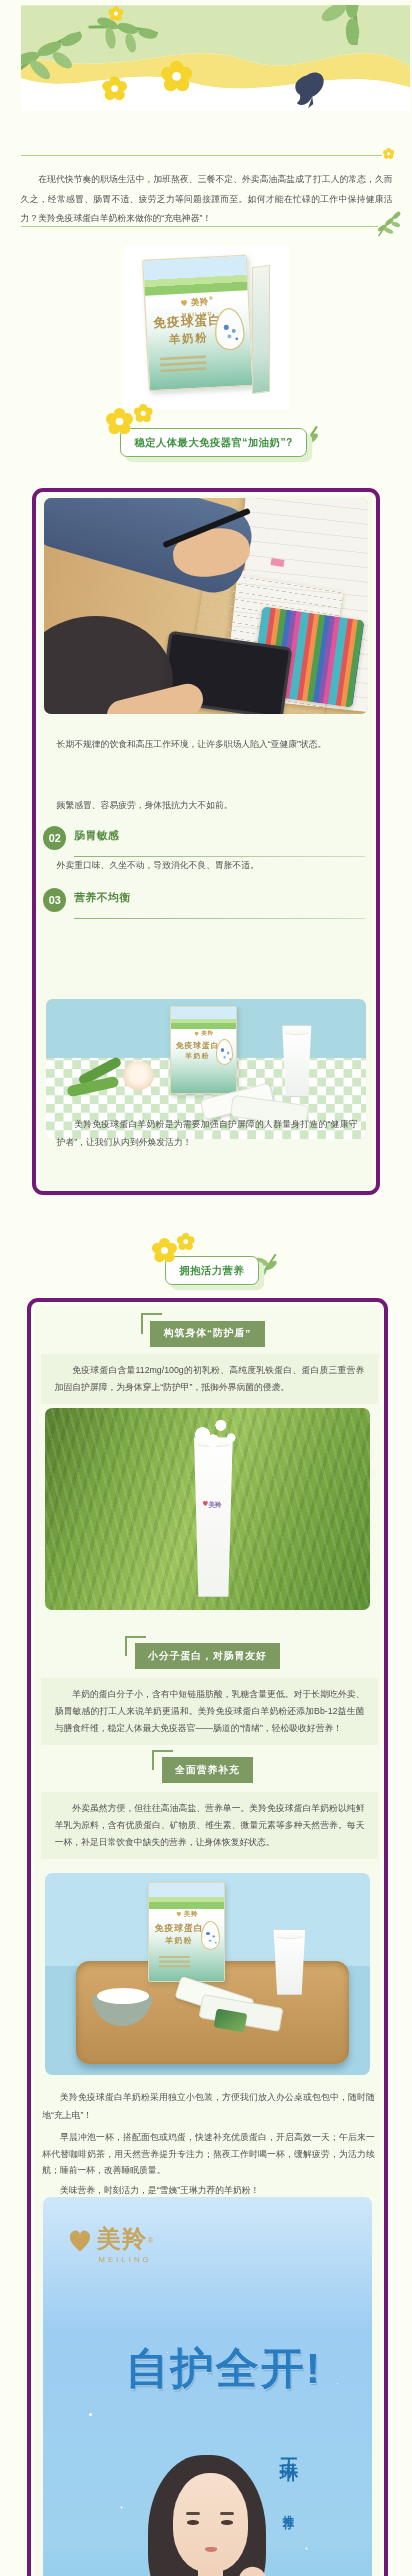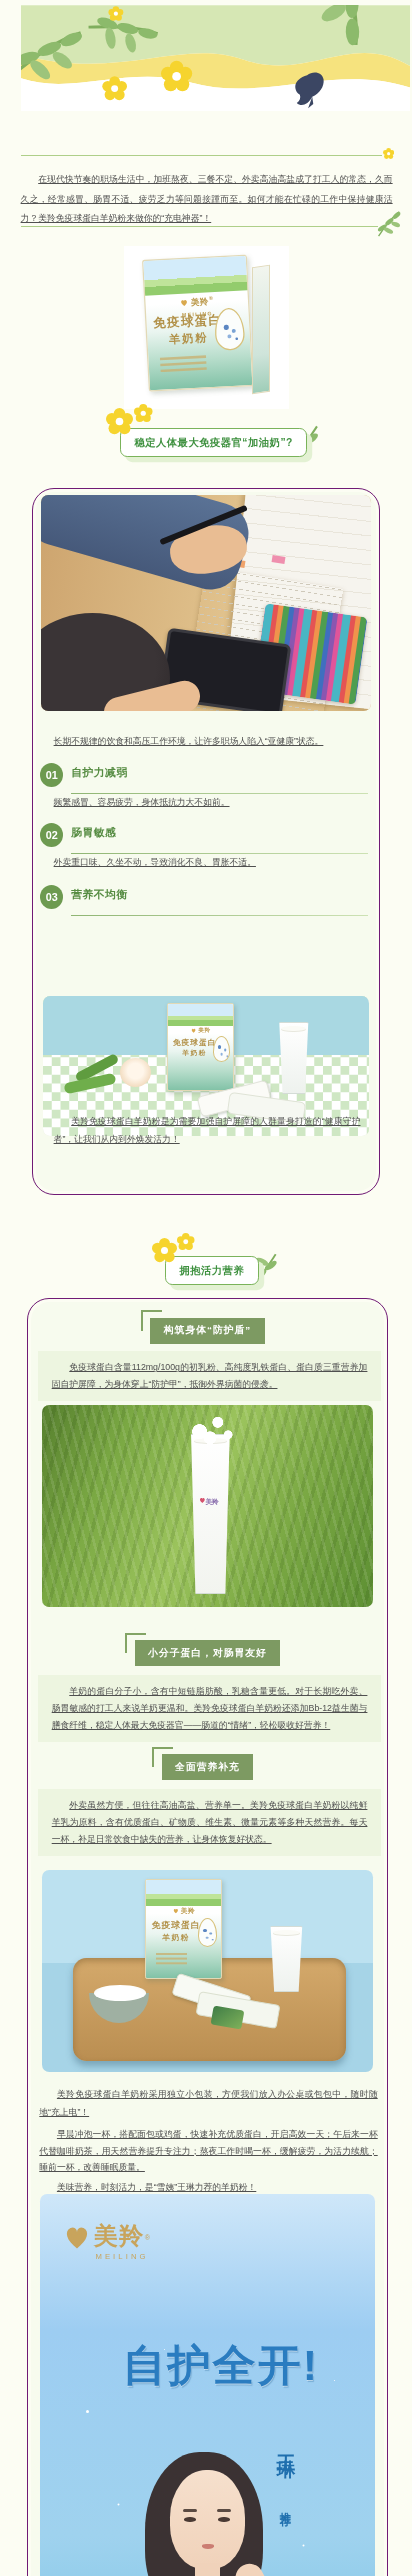--- a/index.html
+++ b/index.html
@@ -1,34 +1,34 @@
 <!DOCTYPE html>
 <html style="font-size:8.2px"><head>
 <meta charset="utf-8">
 <style>
   * { margin:0; padding:0; box-sizing:border-box; }
   html,body { background:#fff; }
   body { font-family:"Liberation Sans","DejaVu Sans",sans-serif; }
   #page { position:relative; width:412px; height:3256px; margin:0 auto; background:#fcfdf3; overflow:hidden; }
 
   
-  .para { color:#4f4f4f; font-size:8.8px; line-height:18.5px; text-align:justify;text-decoration:underline; }
+  .para { color:#4f4f4f; font-size:8.8px; line-height:18.5px; text-align:justify; }
   .indent { text-indent:2em; }
 
   
   .divider { position:absolute; height:0.5px; background:#aecf88; }
 
   
   .sec-head { position:absolute; }
   .sec-box { position:relative; display:inline-block; background:#fff; border:1px solid #7ab35a; border-radius:7.2px; padding:6.7px 13.4px; color:#3f9140; font-weight:bold; font-size:10.3px; letter-spacing:0.5px; box-shadow:5.2px 5.2px 0 0 #e3f1d3; white-space:nowrap; z-index:2; }
   .sec-fl1 { position:absolute; z-index:3; }
   .sec-leaf { position:absolute; z-index:1; }
 
   
-  .gcard { position:absolute; background:#f7fbee; border:1px solid #701a75; border-radius:22px; box-shadow:0 0 0 3.1px #fcfdf3 inset; }
+  .gcard { position:absolute; background:#f7fbee; border:4px solid #701a75; border-radius:11px; box-shadow:0 0 0 3.1px #fcfdf3 inset; }
   .photo { position:absolute; border-radius:7.2px; overflow:hidden; background:#dfe8d2; }
 
   
   .item-head { position:absolute; left:7.2px; right:11.3px; height:24px; }
   .num-circle { position:absolute; left:0; top:0; width:23px; height:24px; background:#6d9a50; border-radius:50%; color:#fff; font-weight:bold; font-size:10.8px; text-align:center; line-height:24px; }
   .item-title { position:absolute; left:31px; top:3.1px; color:#568c42; font-weight:bold; font-size:10.8px; letter-spacing:0.5px; }
   .item-line { position:absolute; left:31px; right:0; top:30px; height:1px; background:linear-gradient(90deg,#8fb573,#cde2b4); }
   .item-desc { position:absolute; left:20.6px; right:15.5px; }
 
   
@@ -177,25 +177,20 @@
       <div style="position:absolute;left:-15.5px;top:-15.5px;width:222px;height:88px;background:linear-gradient(180deg,#5a7295,#46597a);border-radius:31px;transform:rotate(16deg)"></div>
       <div style="position:absolute;left:129px;top:31px;width:77px;height:47px;background:#e9bd93;border-radius:46%;transform:rotate(-8deg)"></div>
       <div style="position:absolute;left:116px;top:27px;width:93px;height:5.7px;background:#17171a;border-radius:2.6px;transform:rotate(-22deg)"></div>
 
       <div style="position:absolute;left:-26px;bottom:-31px;width:155px;height:129px;background:radial-gradient(ellipse at 40% 40%,#3a3436 0 60%,#262123 100%);border-radius:50%"></div>
       <div style="position:absolute;left:62px;bottom:-9.3px;width:98px;height:31px;background:#e9bd93;border-radius:15.5px;transform:rotate(-14deg)"></div>
     </div>
 
     <div class="para" style="position:absolute;left:20.6px;right:15.5px;top:243px">长期不规律的饮食和高压工作环境，让许多职场人陷入“亚健康”状态。</div>
 
-    <div class="item-head" style="top:274px">
-      <span class="num-circle">01</span>
-      <span class="item-title">自护力减弱</span>
-      <span class="item-line"></span>
-    </div>
     <div class="para item-desc" style="top:304px">频繁感冒、容易疲劳，身体抵抗力大不如前。</div>
 
     <div class="item-head" style="top:334px">
       <span class="num-circle">02</span>
       <span class="item-title">肠胃敏感</span>
       <span class="item-line"></span>
     </div>
     <div class="para item-desc" style="top:364px">外卖重口味、久坐不动，导致消化不良、胃胀不适。</div>
 
     <div class="item-head" style="top:396px">

